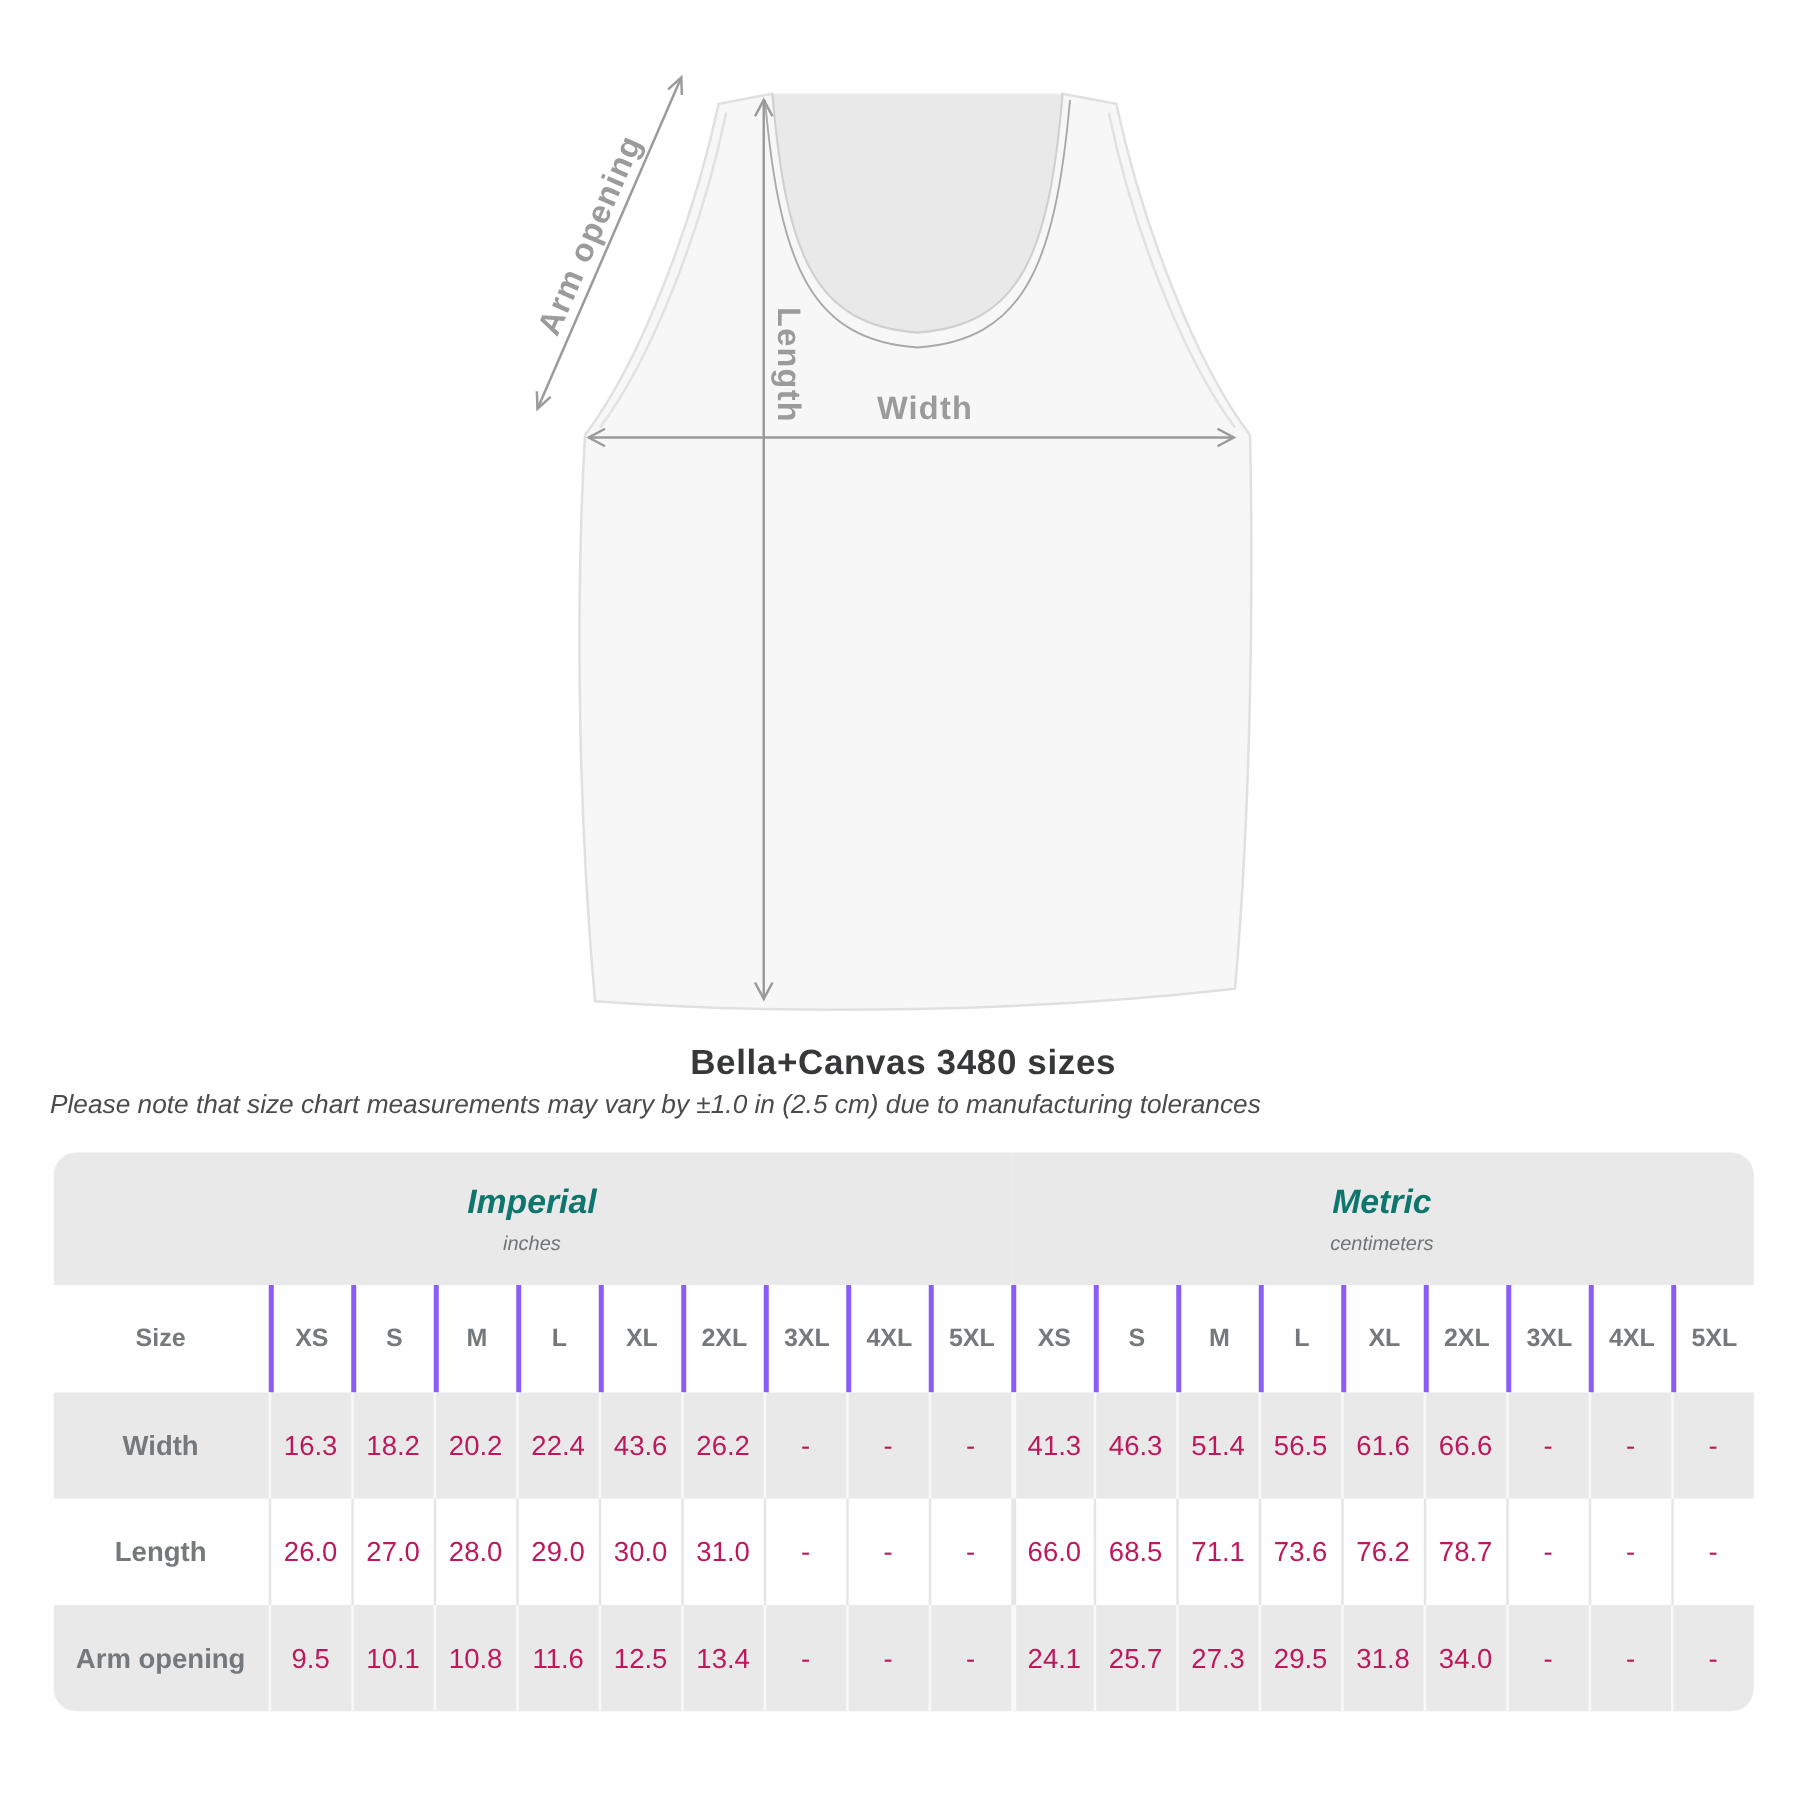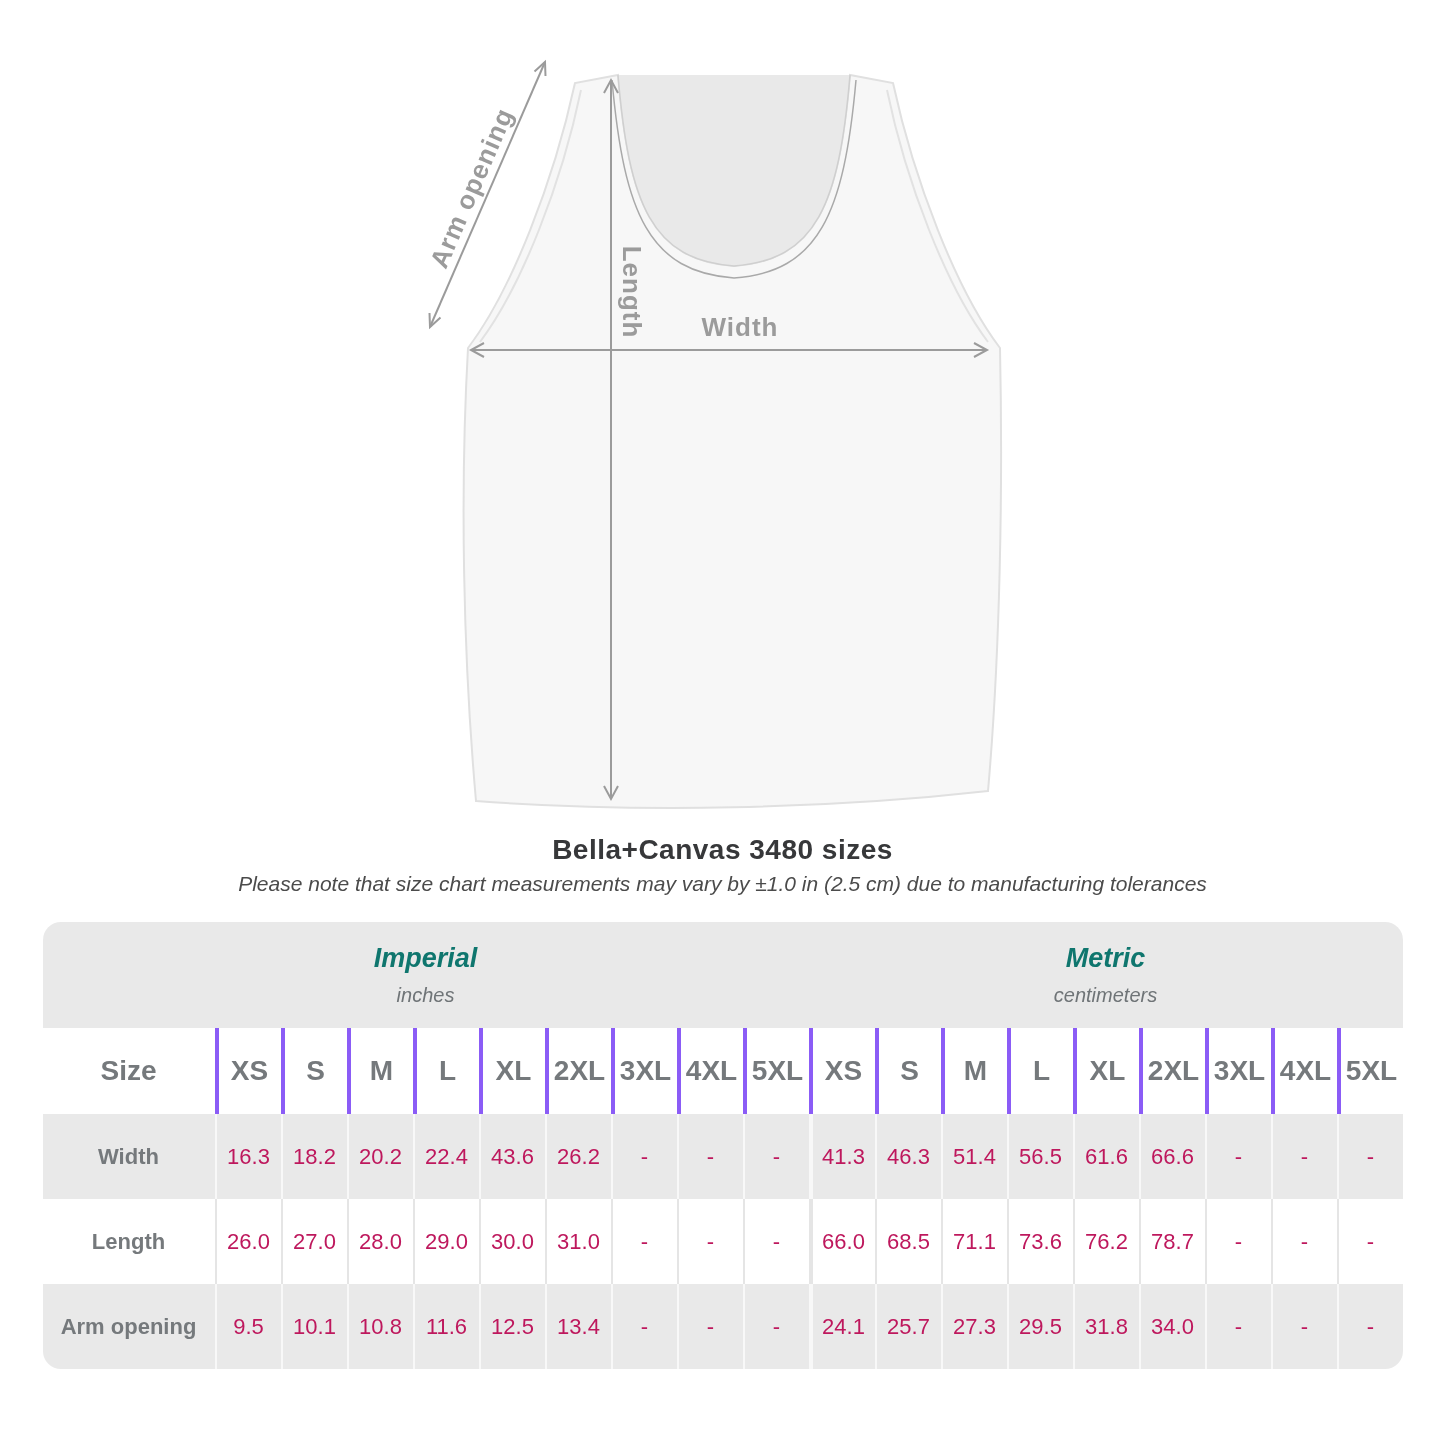--- a/index.html
+++ b/index.html
@@ -8,31 +8,31 @@
   
   .diagram{position:relative;width:1445px;height:828px;}
   .diagram svg{position:absolute;left:0;top:0;}
   .dlabel{position:absolute;font-weight:bold;font-size:26px;color:#9b9b9b;white-space:nowrap;letter-spacing:1px;}
   .dlabel-arm{left:472px;top:188px;transform:translate(-50%,-50%) rotate(-66.5deg);}
   .dlabel-length{left:631px;top:292px;transform:translate(-50%,-50%);writing-mode:vertical-rl;}
   .dlabel-width{left:740px;top:327px;transform:translate(-50%,-50%);}
 
   
   .page-title{margin:6px 0 6px;text-align:center;font-size:28px;font-weight:bold;color:#37383a;letter-spacing:.5px;}
-  .tolerance-note{margin:0 0 26px;text-align:center;font-style:italic;font-size:21px;color:#4b4b4b;}
+  .tolerance-note{margin:0 0 26px;text-align:left;font-style:italic;font-size:21px;color:#4b4b4b;padding-left:40px;}
 
   
   table.size-table{width:1360px;margin:0 auto;border-collapse:separate;border-spacing:0;table-layout:fixed;}
   .band{background:#e9e9e9;height:106px;vertical-align:middle;text-align:center;padding:0;}
   .band-imperial{border-top-left-radius:18px;}
   .band-metric{border-top-right-radius:18px;margin-top:24px;}
   .group-label{font-size:27px;font-weight:bold;font-style:italic;color:#0f766e;}
-  .group-sub{font-size:20px;font-style:italic;font-weight:normal;color:#6f7477;margin-top:10px;}
-
-  .size-row th{background:#ffffff;height:86px;text-align:center;font-size:28px;font-weight:bold;color:#75797c;padding:0;}
+  .group-sub{font-size:16px;font-style:italic;font-weight:normal;color:#6f7477;margin-top:10px;}
+
+  .size-row th{background:#ffffff;height:86px;text-align:center;font-size:20px;font-weight:bold;color:#75797c;padding:0;}
   .size-row th + th{border-left:4px solid #8b5cf6;}
 
   .data-row td{height:85px;text-align:center;font-size:22px;color:#be185d;padding:0;background:#ffffff;}
   .data-row td + td{border-left:2px solid #e5e5e5;}
   .data-row td.row-label{font-weight:bold;color:#75797c;}
   .data-row.gray td{background:#e9e9e9;}
   .data-row.gray td + td{border-left-color:#f8f8f8;}
   th.msep,td.msep{border-left-width:4px !important;}
   tr.data-row.last td:first-child{border-bottom-left-radius:18px;}
   tr.data-row.last td:last-child{border-bottom-right-radius:18px;}

